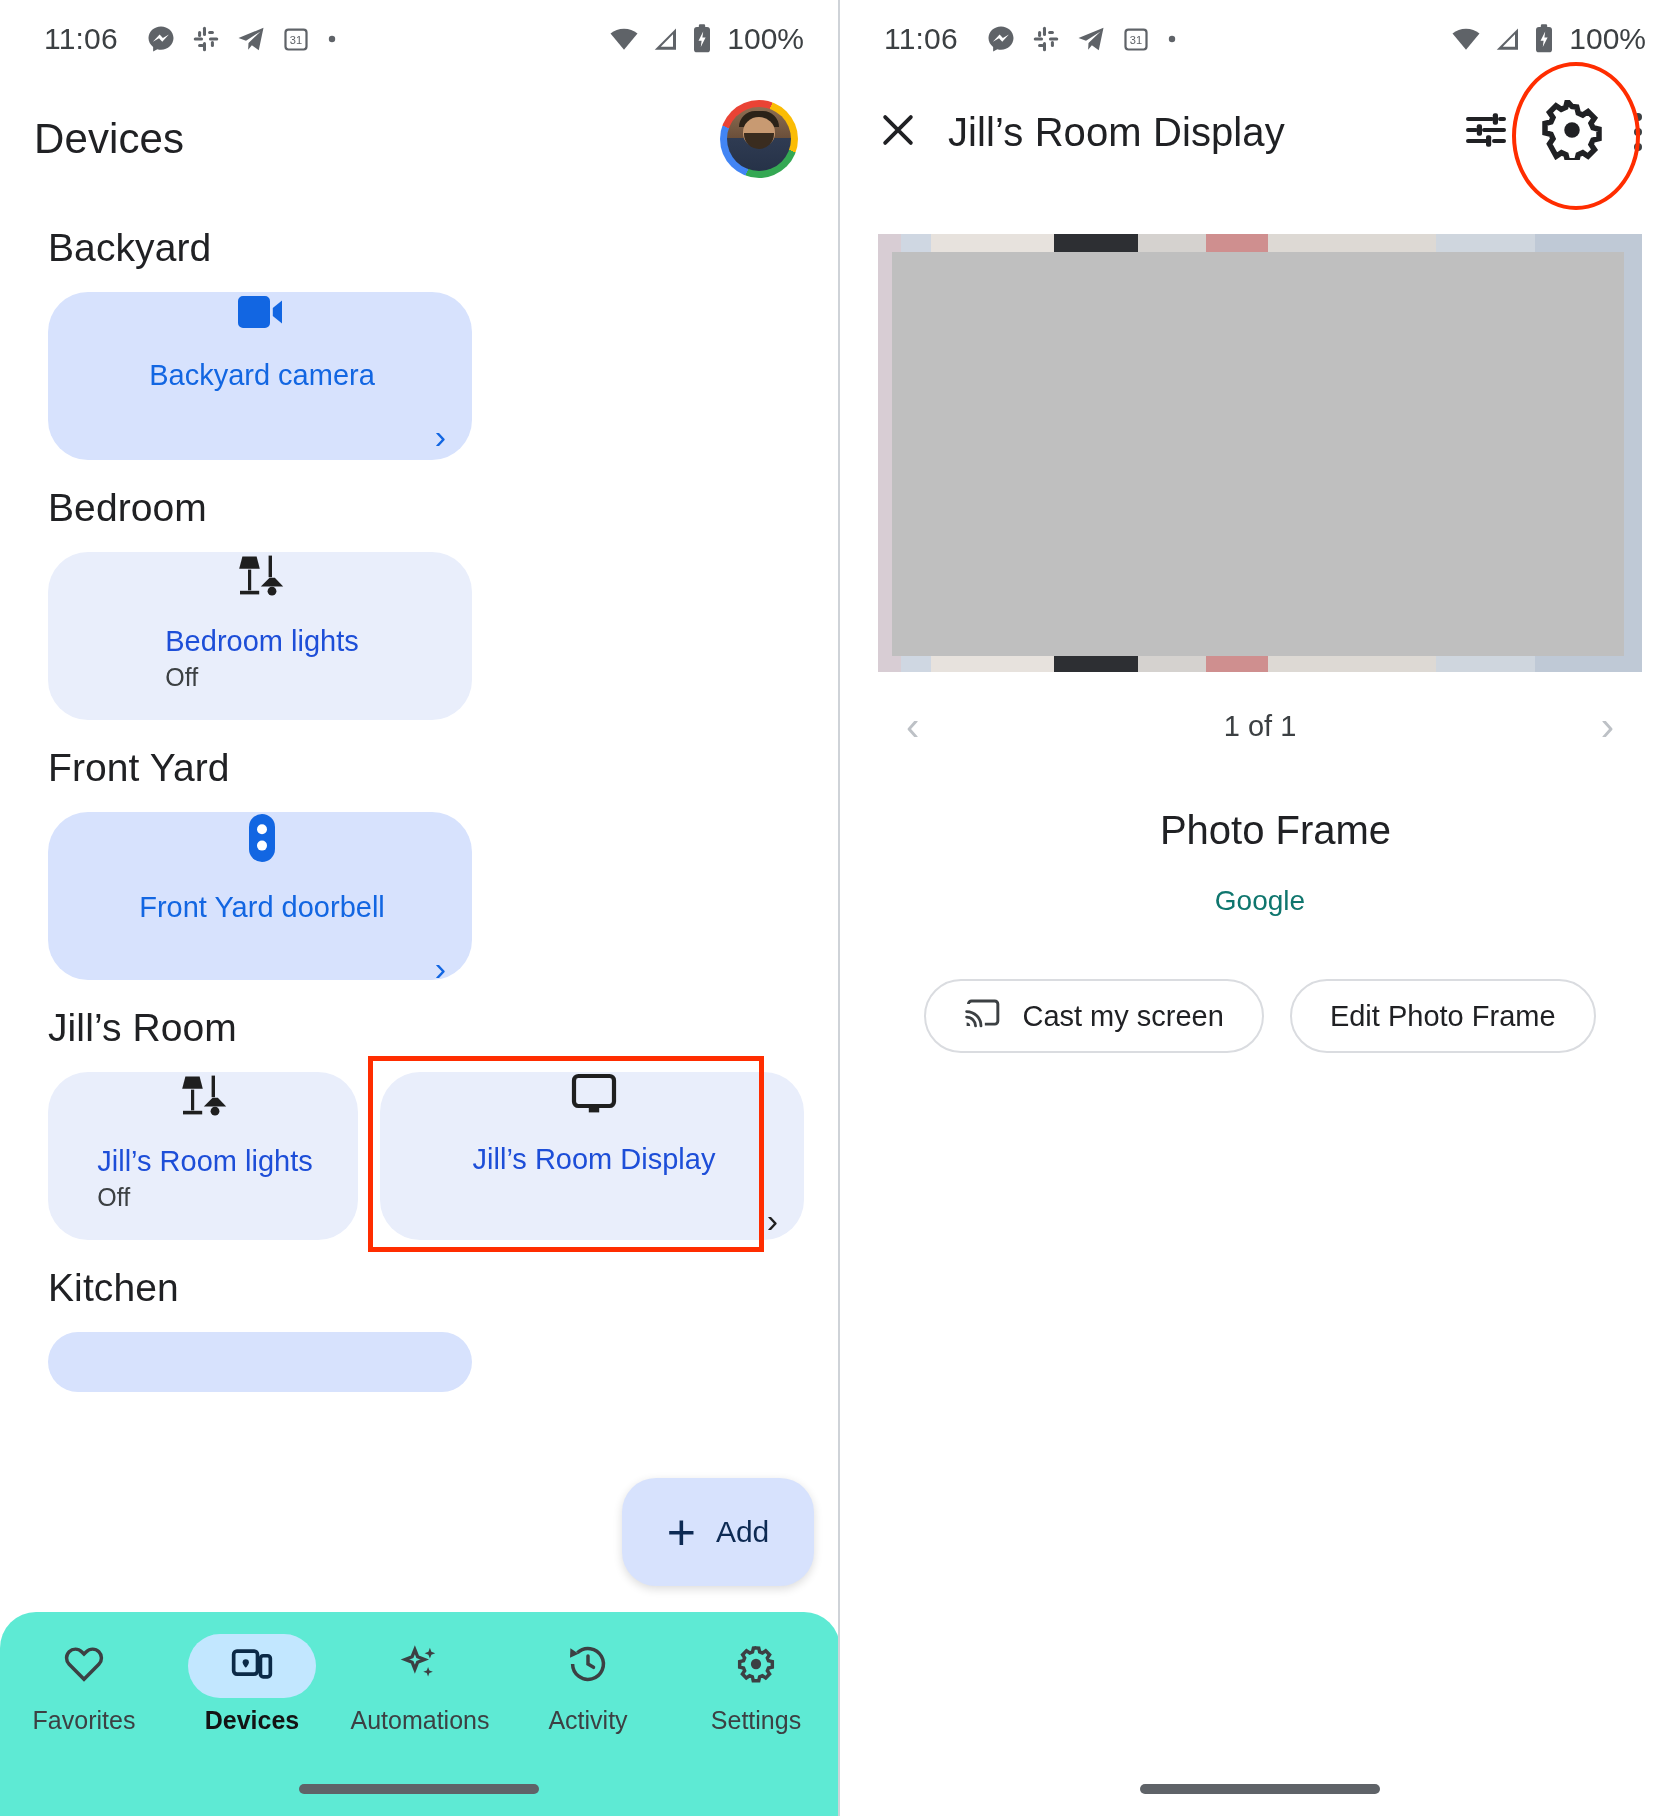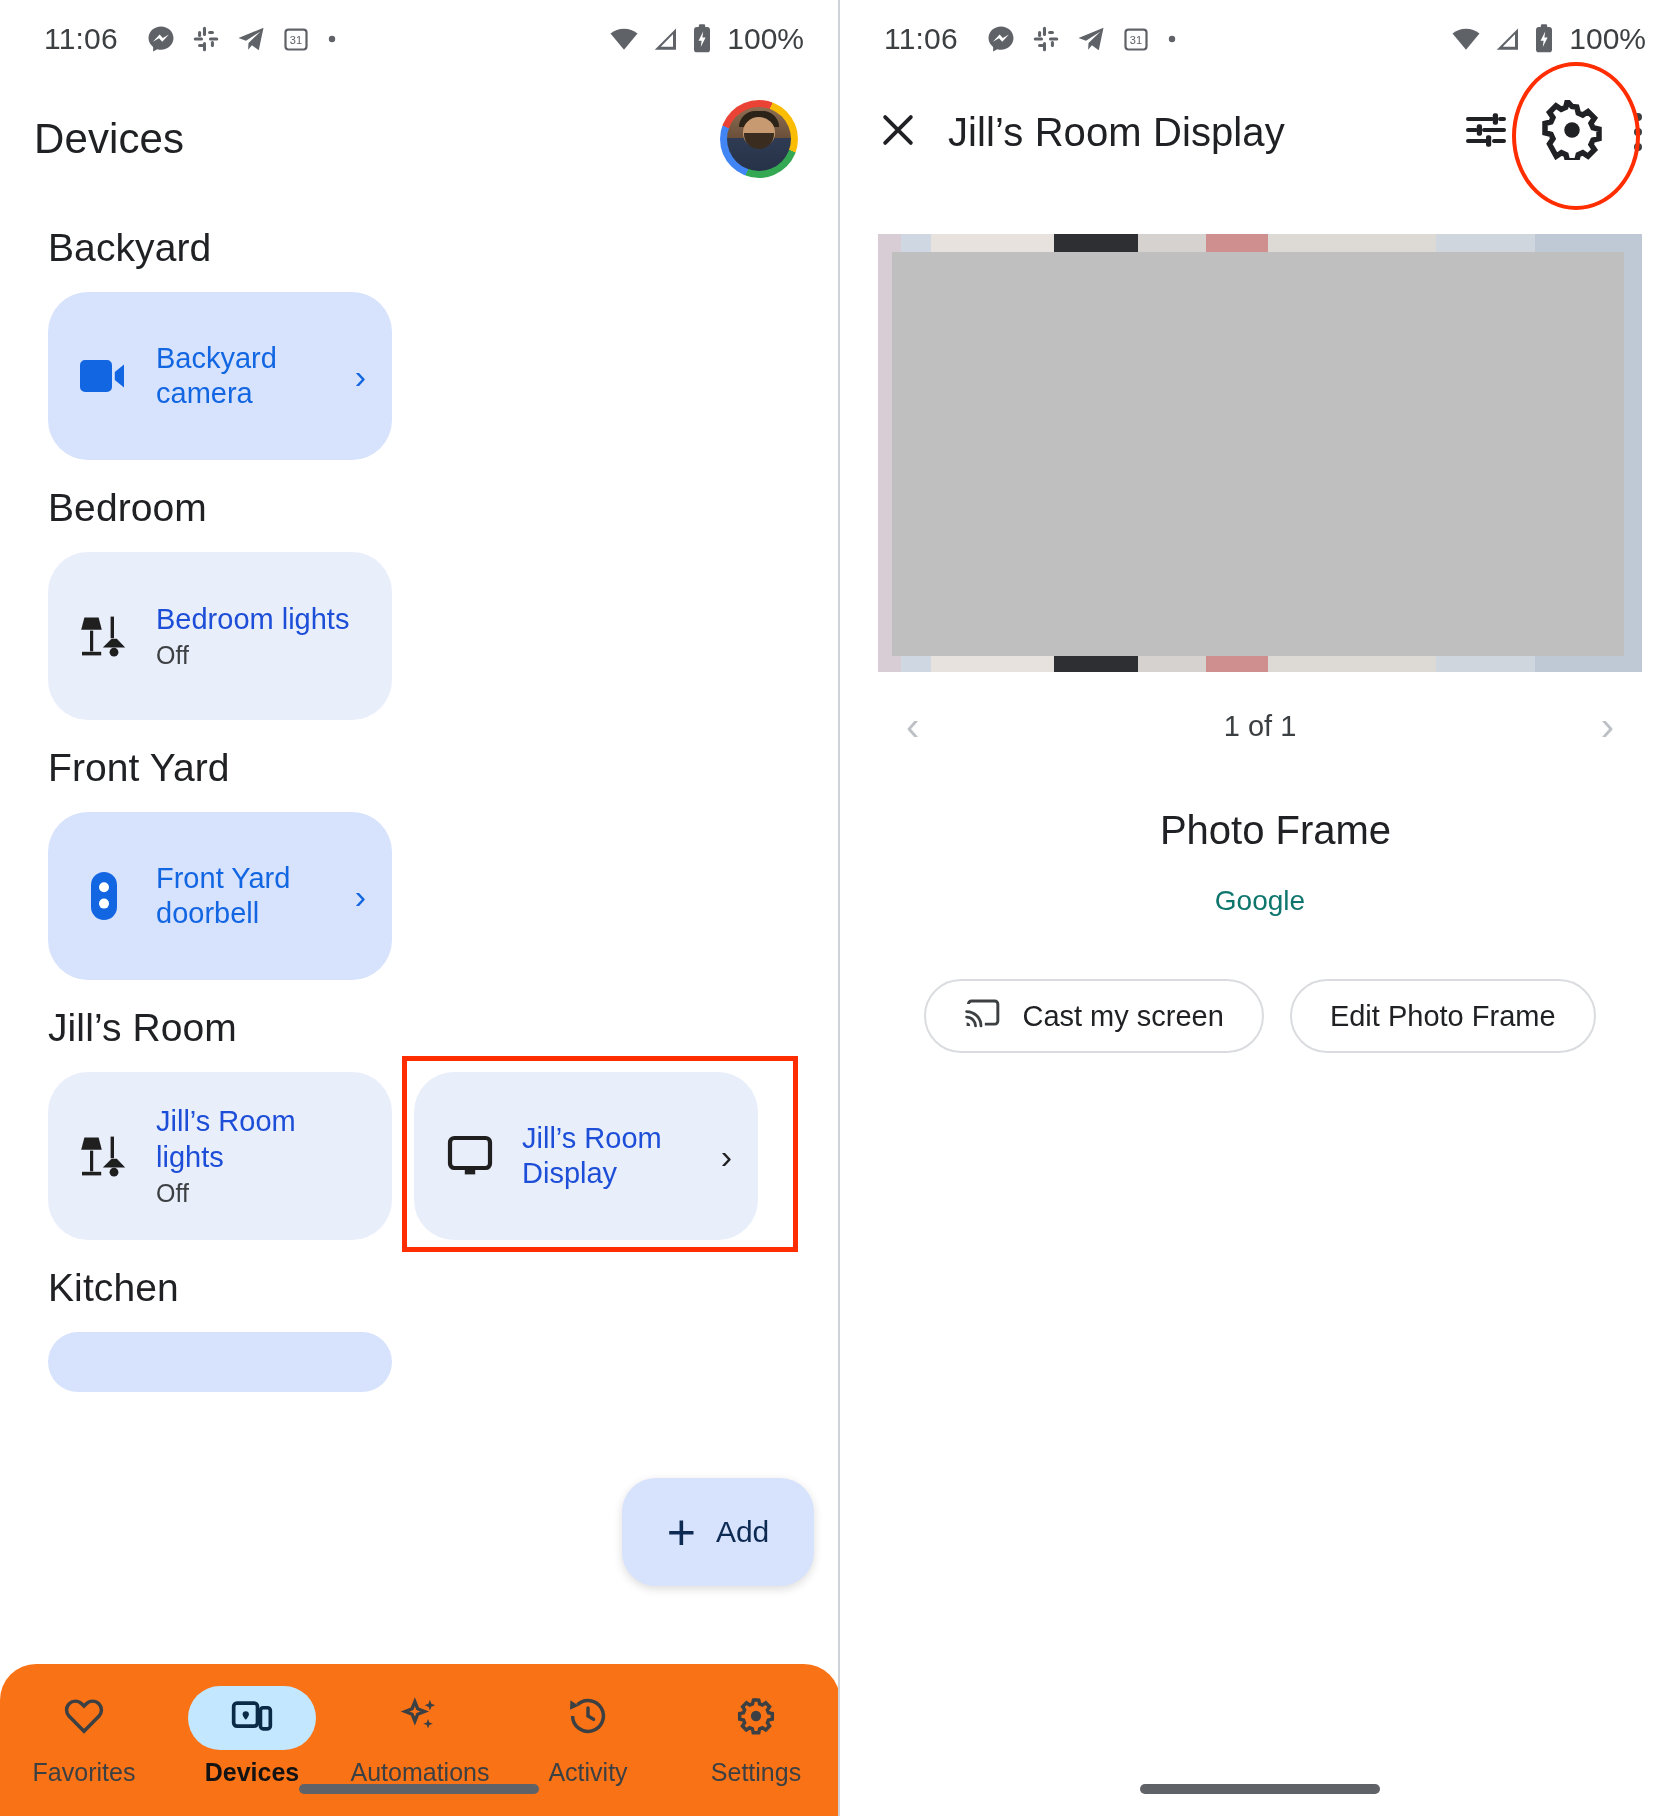--- a/index.html
+++ b/index.html
@@ -45,22 +45,22 @@
   .avatar-beard { position: absolute; left: 17px; top: 26px; width: 30px; height: 16px;
      border-radius: 0 0 16px 16px; background: #3a2c1f; }
 
   
   .devlist { padding: 30px 34px 0 48px; }
   .room-label { font-size: 39px; color: #202124; margin: 26px 0 22px 0; letter-spacing: .1px; }
   .room-label.first { margin-top: 18px; }
   .row { display: flex; gap: 22px; }
   .card {
     background: #e9eefb; border-radius: 40px;
-    height: 168px; width: 344px;
-    display: flex; align-items: center; padding: 0 26px 0 30px; gap: 26px;
+    height: 168px; width: 424px;
+    display: flex; align-items: center; padding: 0 26px 0 30px; gap: 26px; flex-direction: column;
   }
   .card.accent { background: #d7e2fd; }
   .card .ctext { display: flex; flex-direction: column; justify-content: center; }
   .card .cname { font-size: 29px; color: #1d4ed8; line-height: 1.22; }
   .card.accent .cname { color: #1266e2; }
   .card .cstate { font-size: 25px; color: #3c4043; margin-top: 4px; }
   .card .chev { margin-left: auto; font-size: 34px; color: #1266e2; line-height: 1; }
   .card-icon { flex: 0 0 auto; display: flex; align-items: center; justify-content: center; width: 52px; }
 
   .hl-wrap { position: relative; }
@@ -75,22 +75,22 @@
     background: #d7e2fd; border-radius: 34px;
     height: 108px; width: 192px;
     display: flex; align-items: center; justify-content: center; gap: 20px;
     box-shadow: 0 3px 10px rgba(0,0,0,.14);
   }
   .addfab .plus { font-size: 50px; color: #0d2a53; line-height: 1; font-weight: 300; }
   .addfab .alabel { font-size: 30px; color: #0d2a53; }
 
   
   .bottomnav {
-    position: absolute; left: 0; bottom: 0; width: 840px; height: 152px;
-    background: #f97316; border-radius: 36px 36px 0 0;
+    position: absolute; left: 0; bottom: 0; width: 840px; height: 204px;
+    background: #5eead4; border-radius: 36px 36px 0 0;
     display: flex; align-items: flex-start; justify-content: space-around;
     padding-top: 22px;
   }
   .navitem { width: 150px; display: flex; flex-direction: column; align-items: center; gap: 8px; }
   .navpill {
     width: 128px; height: 64px; border-radius: 32px;
     display: flex; align-items: center; justify-content: center;
   }
   .navpill.active { background: #c2e7ff; }
   .navlabel { font-size: 25px; color: #3c4043; }

